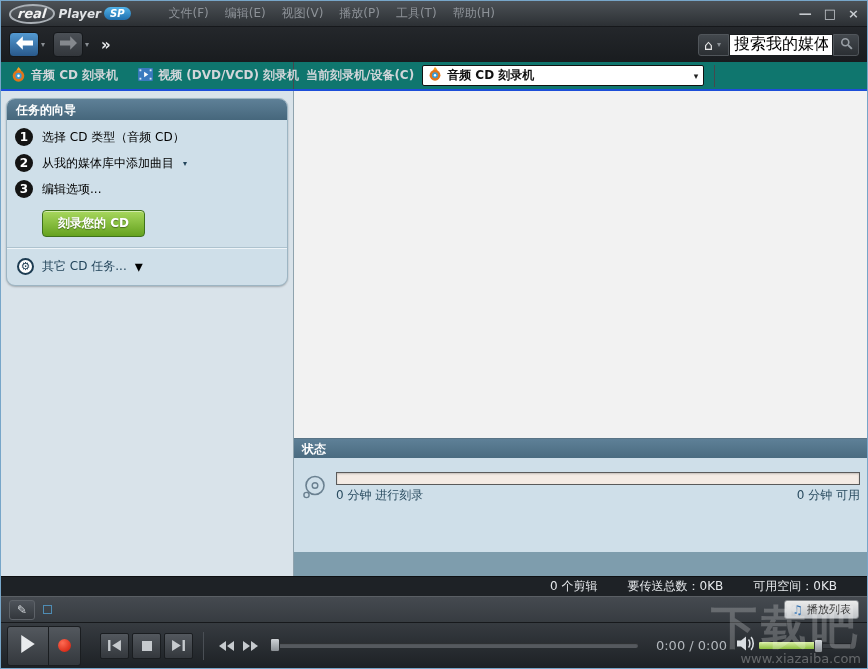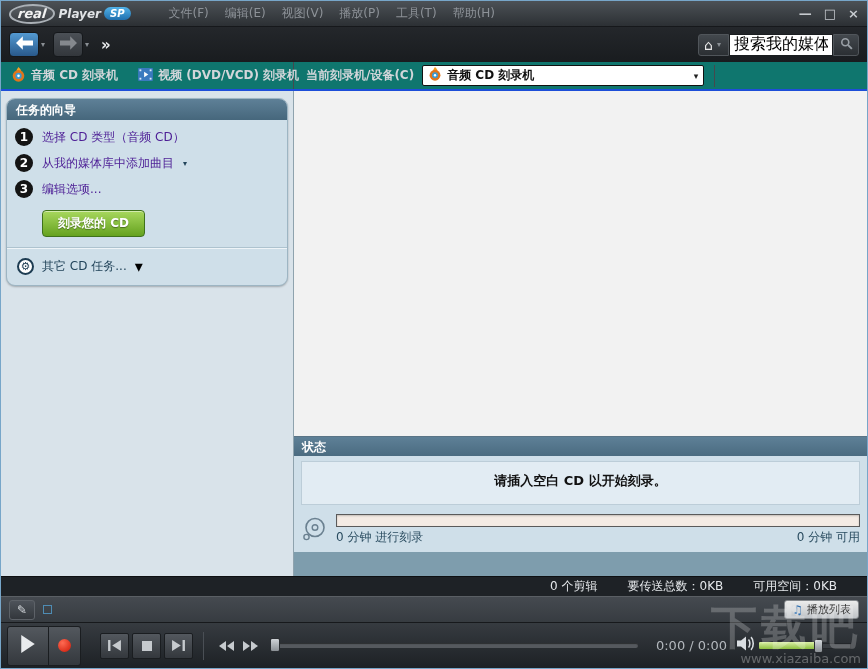--- a/index.html
+++ b/index.html
@@ -66,21 +66,21 @@
   .main { flex:1; display:flex; min-height:0; }
   .sidebar { width:293px; flex:0 0 293px; background:#d9e3ea; border-right:1px solid #8fa3ae; padding:7px 5px; }
   .wizard { border:1px solid #9db5c3; border-radius:9px; overflow:hidden; background:#cfdfe9;
     box-shadow:0 1px 2px rgba(0,0,0,.25); }
   .wizard-header { height:21px; background:linear-gradient(#5e8097,#46677c); color:#fff;
     font-size:12px; font-weight:bold; padding:3px 9px; }
   .wizard-body { padding:8px 8px 0 8px; }
   .step { display:flex; align-items:center; gap:9px; margin-bottom:8px; cursor:pointer; }
   .step-num { width:18px; height:18px; flex:0 0 18px; border-radius:50%; background:#141414;
     color:#fff; font-size:12px; font-weight:bold; text-align:center; line-height:18px; }
-  .step-text { font-size:12px; color:#4c1d95; white-space:nowrap; }
+  .step-text { font-size:12px; color:#000000; white-space:nowrap; }
   .step .caret { font-size:8px; color:#22445a; }
   .burn-btn { margin:4px 0 10px 27px; padding:4px 15px; font-size:12px; font-weight:bold; color:#fff;
     background:linear-gradient(#a8d85e,#65a21f); border:1px solid #3f721b; border-radius:4px;
     text-shadow:0 1px 1px rgba(0,0,0,.4); box-shadow:inset 0 1px 0 rgba(255,255,255,.5); cursor:pointer;
     font-family:"DejaVu Sans","Liberation Sans",sans-serif; }
   .wizard-divider { border-top:1px solid #aec3cf; border-bottom:1px solid #eef4f8; margin:0 -8px; }
   .other-tasks { display:flex; align-items:center; gap:8px; padding:8px 2px 9px 2px; cursor:pointer; }
   .gear-badge { width:17px; height:17px; border-radius:50%; background:#fff; border:2px solid #1d3c52;
     color:#1d3c52; font-size:11px; line-height:13px; text-align:center; }
   .other-text { font-size:12px; color:#22445a; }
@@ -291,21 +291,20 @@
         </div>
       </div>
     </div>
 
     <div class="content">
       <div class="table-body"></div>
 
       <div class="status-panel">
         <div class="status-header">状态</div>
         <div class="status-body">
-          <div class="status-msg">请插入空白 CD 以开始刻录。</div>
           <div class="progress-row">
             <span class="cd-glyph">
               <svg width="27" height="27" viewBox="0 0 27 27">
                   <circle cx="14" cy="11.5" r="9" fill="none" stroke="#6a8090" stroke-width="1.6"></circle>
                   <circle cx="14" cy="11.5" r="2.8" fill="none" stroke="#6a8090" stroke-width="1.4"></circle>
                   <circle cx="5.5" cy="21" r="2.6" fill="none" stroke="#6a8090" stroke-width="1.4"></circle>
                 </svg>
             </span>
             <div class="progress-wrap">
               <div class="progress-bar"></div>

